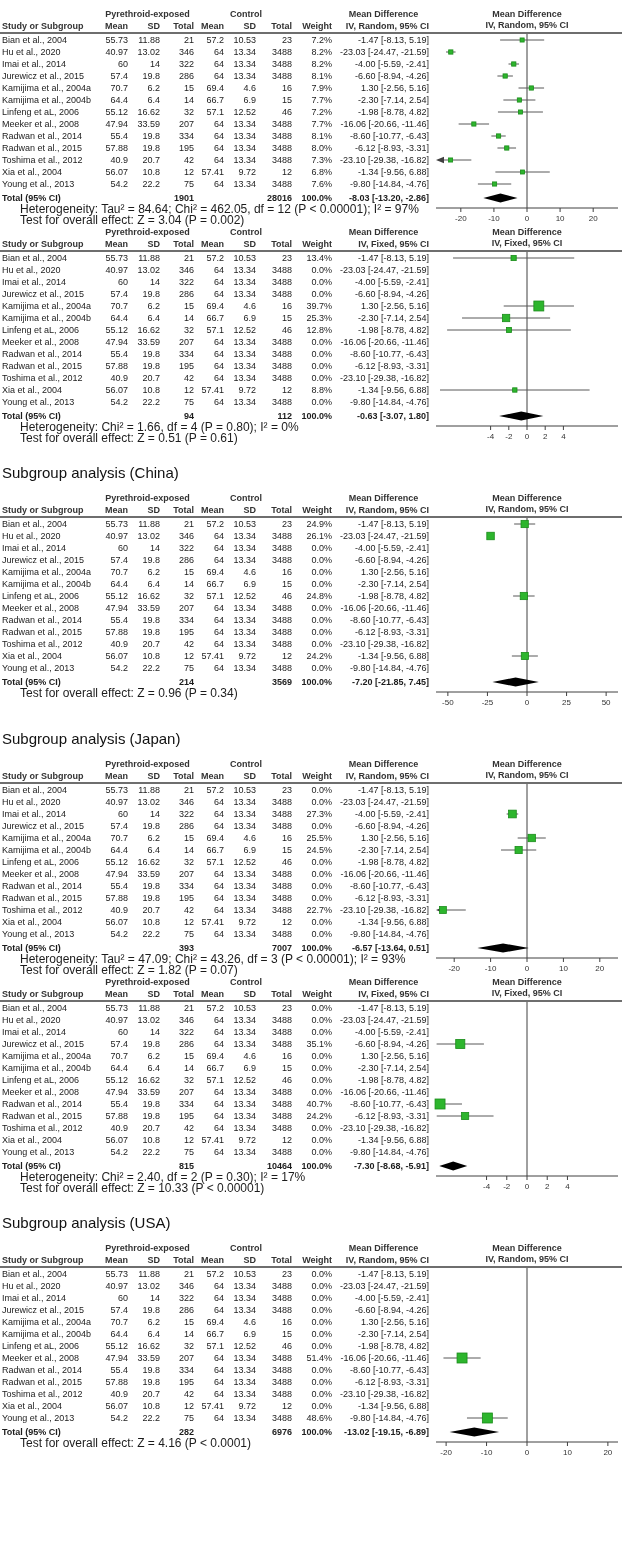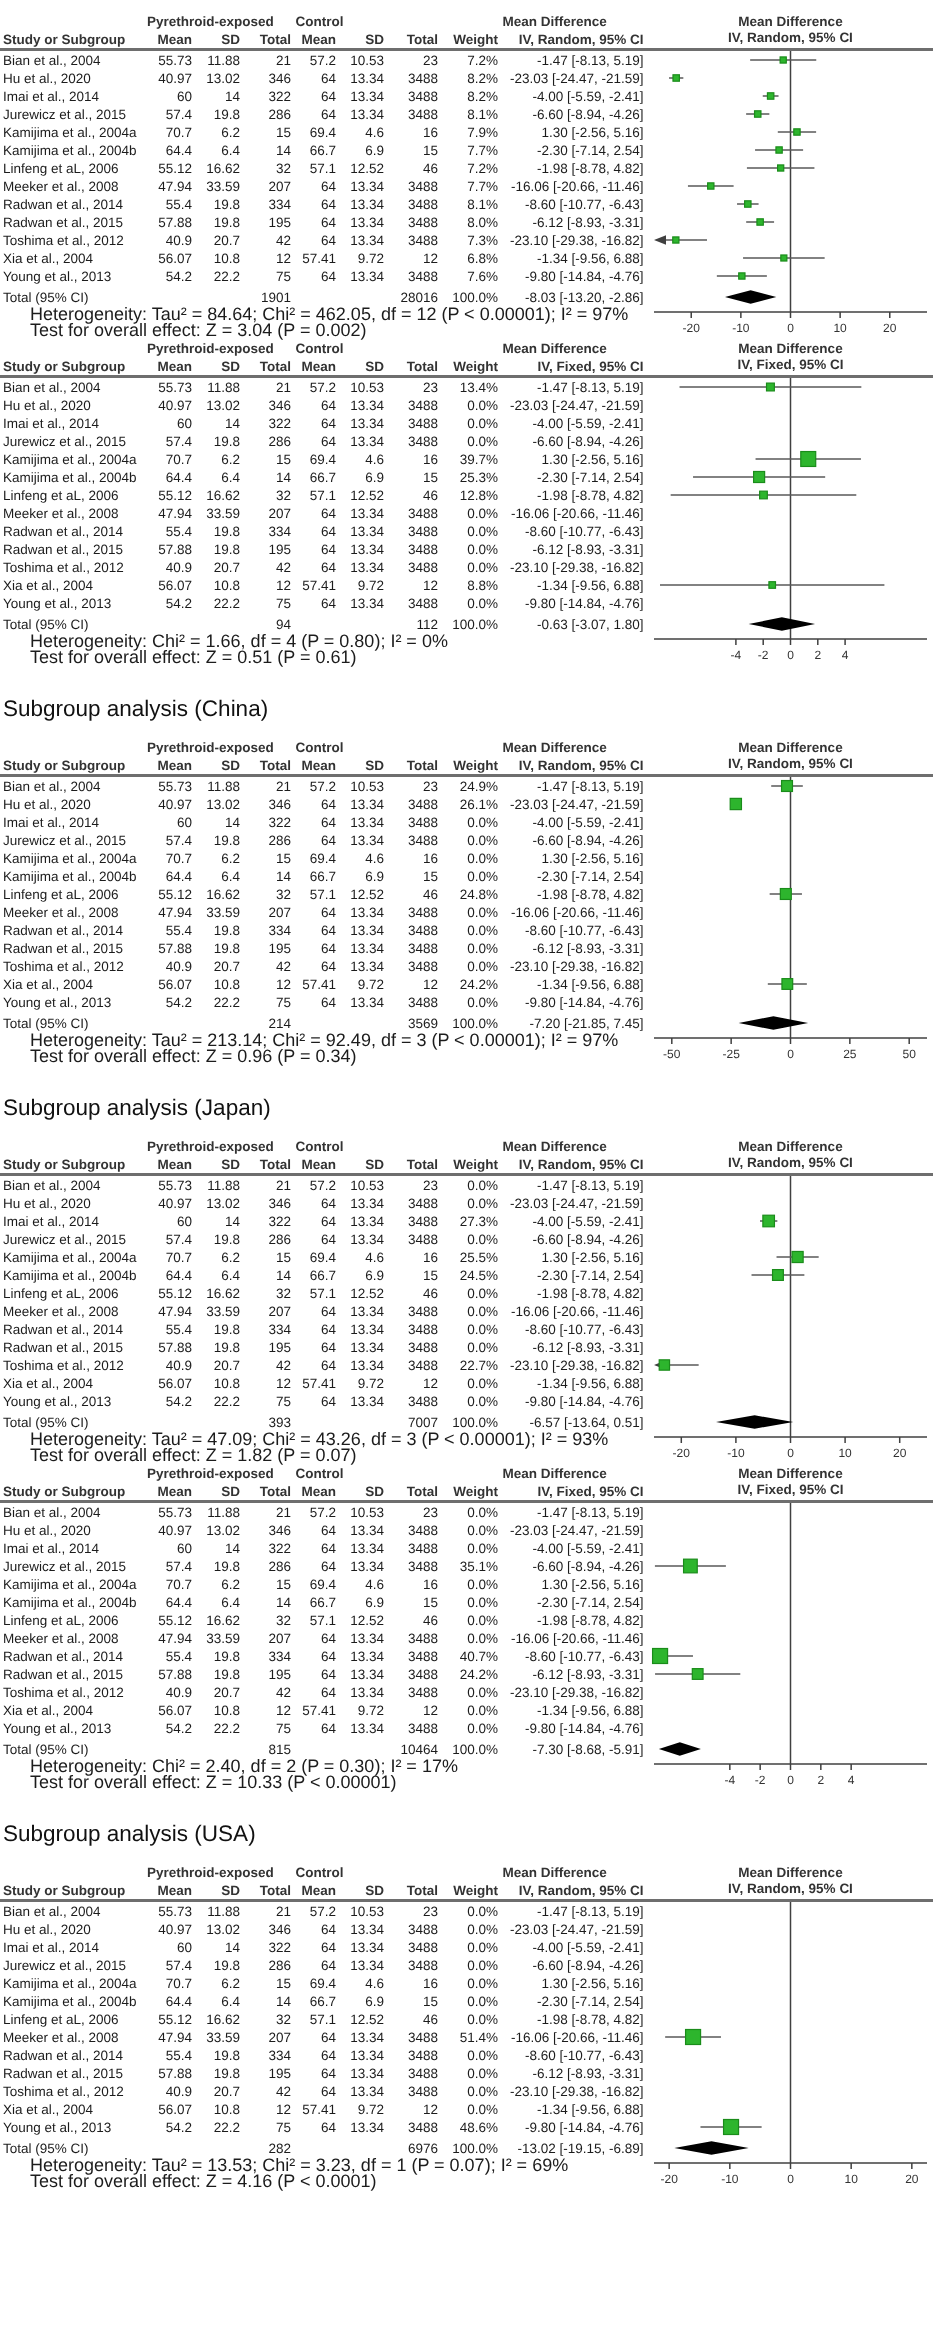--- a/index.html
+++ b/index.html
@@ -6,23 +6,23 @@
   body{width:622px;font-family:"Liberation Sans","DejaVu Sans",sans-serif;color:#1c1c1c;}
   #figure{padding:8px 0 6px 0;}
   .panel{position:relative;}
   .sec-title{font-size:15px;line-height:17px;color:#111;margin:20px 0 11px 2px;font-weight:400;}
   .fp{position:relative;height:218px;}
   .grid{display:grid;grid-template-columns:96px 33px 32px 34px 30px 32px 36px 40px 97px;padding-left:2px;}
   .hrow{font-weight:bold;font-size:9px;line-height:12px;height:12px;color:#333;}
   .row{font-size:9px;line-height:12px;height:12px;color:#1c1c1c;}
   .c{text-align:right;white-space:nowrap;padding-right:3px;}
   .c0{text-align:left;white-space:nowrap;overflow:hidden;}
-  .center{}
+  .center{text-align:center;}
   .rule{height:2px;background:#6e6e6e;width:622px;}
-  .total{font-weight:normal;margin-top:2px;}
+  .total{font-weight:bold;margin-top:2px;}
   .het{font-size:12px;line-height:11px;padding-left:20px;white-space:nowrap;color:#1c1c1c;}
   svg.plot{position:absolute;top:0;left:434px;}
 </style>
 </head>
 <body>
 
 <div id="figure">
     <div class="panel">
       <div class="fp">
         <div class="grid hrow">
@@ -618,21 +618,20 @@
           <div class="c0">Total (95% CI)</div>
           <div class="c"></div>
           <div class="c"></div>
           <div class="c">214</div>
           <div class="c"></div>
           <div class="c"></div>
           <div class="c">3569</div>
           <div class="c">100.0%</div>
           <div class="c">-7.20 [-21.85, 7.45]</div>
         </div>
-        <div class="het">Heterogeneity: Tau² = 213.14; Chi² = 92.49, df = 3 (P &lt; 0.00001); I² = 97%</div>
         <div class="het">Test for overall effect: Z = 0.96 (P = 0.34)</div>
         <svg width="186" height="218" class="plot">
           <text x="93" y="9" text-anchor="middle" font-size="9" font-family="&quot;Liberation Sans&quot;,&quot;DejaVu Sans&quot;,sans-serif" fill="#333" font-weight="bold">Mean Difference</text>
           <text x="93" y="20" text-anchor="middle" font-size="9" font-family="&quot;Liberation Sans&quot;,&quot;DejaVu Sans&quot;,sans-serif" fill="#333" font-weight="bold">IV, Random, 95% CI</text>
           <line x1="93" y1="26" x2="93" y2="200" stroke="#404040" stroke-width="1"></line>
           <line x1="2" y1="200" x2="184" y2="200" stroke="#404040" stroke-width="1"></line>
           <line x1="13.869565217391305" y1="200" x2="13.869565217391305" y2="204" stroke="#404040" stroke-width="1"></line>
           <text x="13.869565217391305" y="213" text-anchor="middle" font-size="8" font-family="&quot;Liberation Sans&quot;,&quot;DejaVu Sans&quot;,sans-serif" fill="#333" font-weight="normal">-50</text>
           <line x1="53.43478260869565" y1="200" x2="53.43478260869565" y2="204" stroke="#404040" stroke-width="1"></line>
           <text x="53.43478260869565" y="213" text-anchor="middle" font-size="8" font-family="&quot;Liberation Sans&quot;,&quot;DejaVu Sans&quot;,sans-serif" fill="#333" font-weight="normal">-25</text>
@@ -1229,21 +1228,20 @@
           <div class="c0">Total (95% CI)</div>
           <div class="c"></div>
           <div class="c"></div>
           <div class="c">282</div>
           <div class="c"></div>
           <div class="c"></div>
           <div class="c">6976</div>
           <div class="c">100.0%</div>
           <div class="c">-13.02 [-19.15, -6.89]</div>
         </div>
-        <div class="het">Heterogeneity: Tau² = 13.53; Chi² = 3.23, df = 1 (P = 0.07); I² = 69%</div>
         <div class="het">Test for overall effect: Z = 4.16 (P &lt; 0.0001)</div>
         <svg width="186" height="218" class="plot">
           <text x="93" y="9" text-anchor="middle" font-size="9" font-family="&quot;Liberation Sans&quot;,&quot;DejaVu Sans&quot;,sans-serif" fill="#333" font-weight="bold">Mean Difference</text>
           <text x="93" y="20" text-anchor="middle" font-size="9" font-family="&quot;Liberation Sans&quot;,&quot;DejaVu Sans&quot;,sans-serif" fill="#333" font-weight="bold">IV, Random, 95% CI</text>
           <line x1="93" y1="26" x2="93" y2="200" stroke="#404040" stroke-width="1"></line>
           <line x1="2" y1="200" x2="184" y2="200" stroke="#404040" stroke-width="1"></line>
           <line x1="12.11111111111111" y1="200" x2="12.11111111111111" y2="204" stroke="#404040" stroke-width="1"></line>
           <text x="12.11111111111111" y="213" text-anchor="middle" font-size="8" font-family="&quot;Liberation Sans&quot;,&quot;DejaVu Sans&quot;,sans-serif" fill="#333" font-weight="normal">-20</text>
           <line x1="52.55555555555556" y1="200" x2="52.55555555555556" y2="204" stroke="#404040" stroke-width="1"></line>
           <text x="52.55555555555556" y="213" text-anchor="middle" font-size="8" font-family="&quot;Liberation Sans&quot;,&quot;DejaVu Sans&quot;,sans-serif" fill="#333" font-weight="normal">-10</text>

